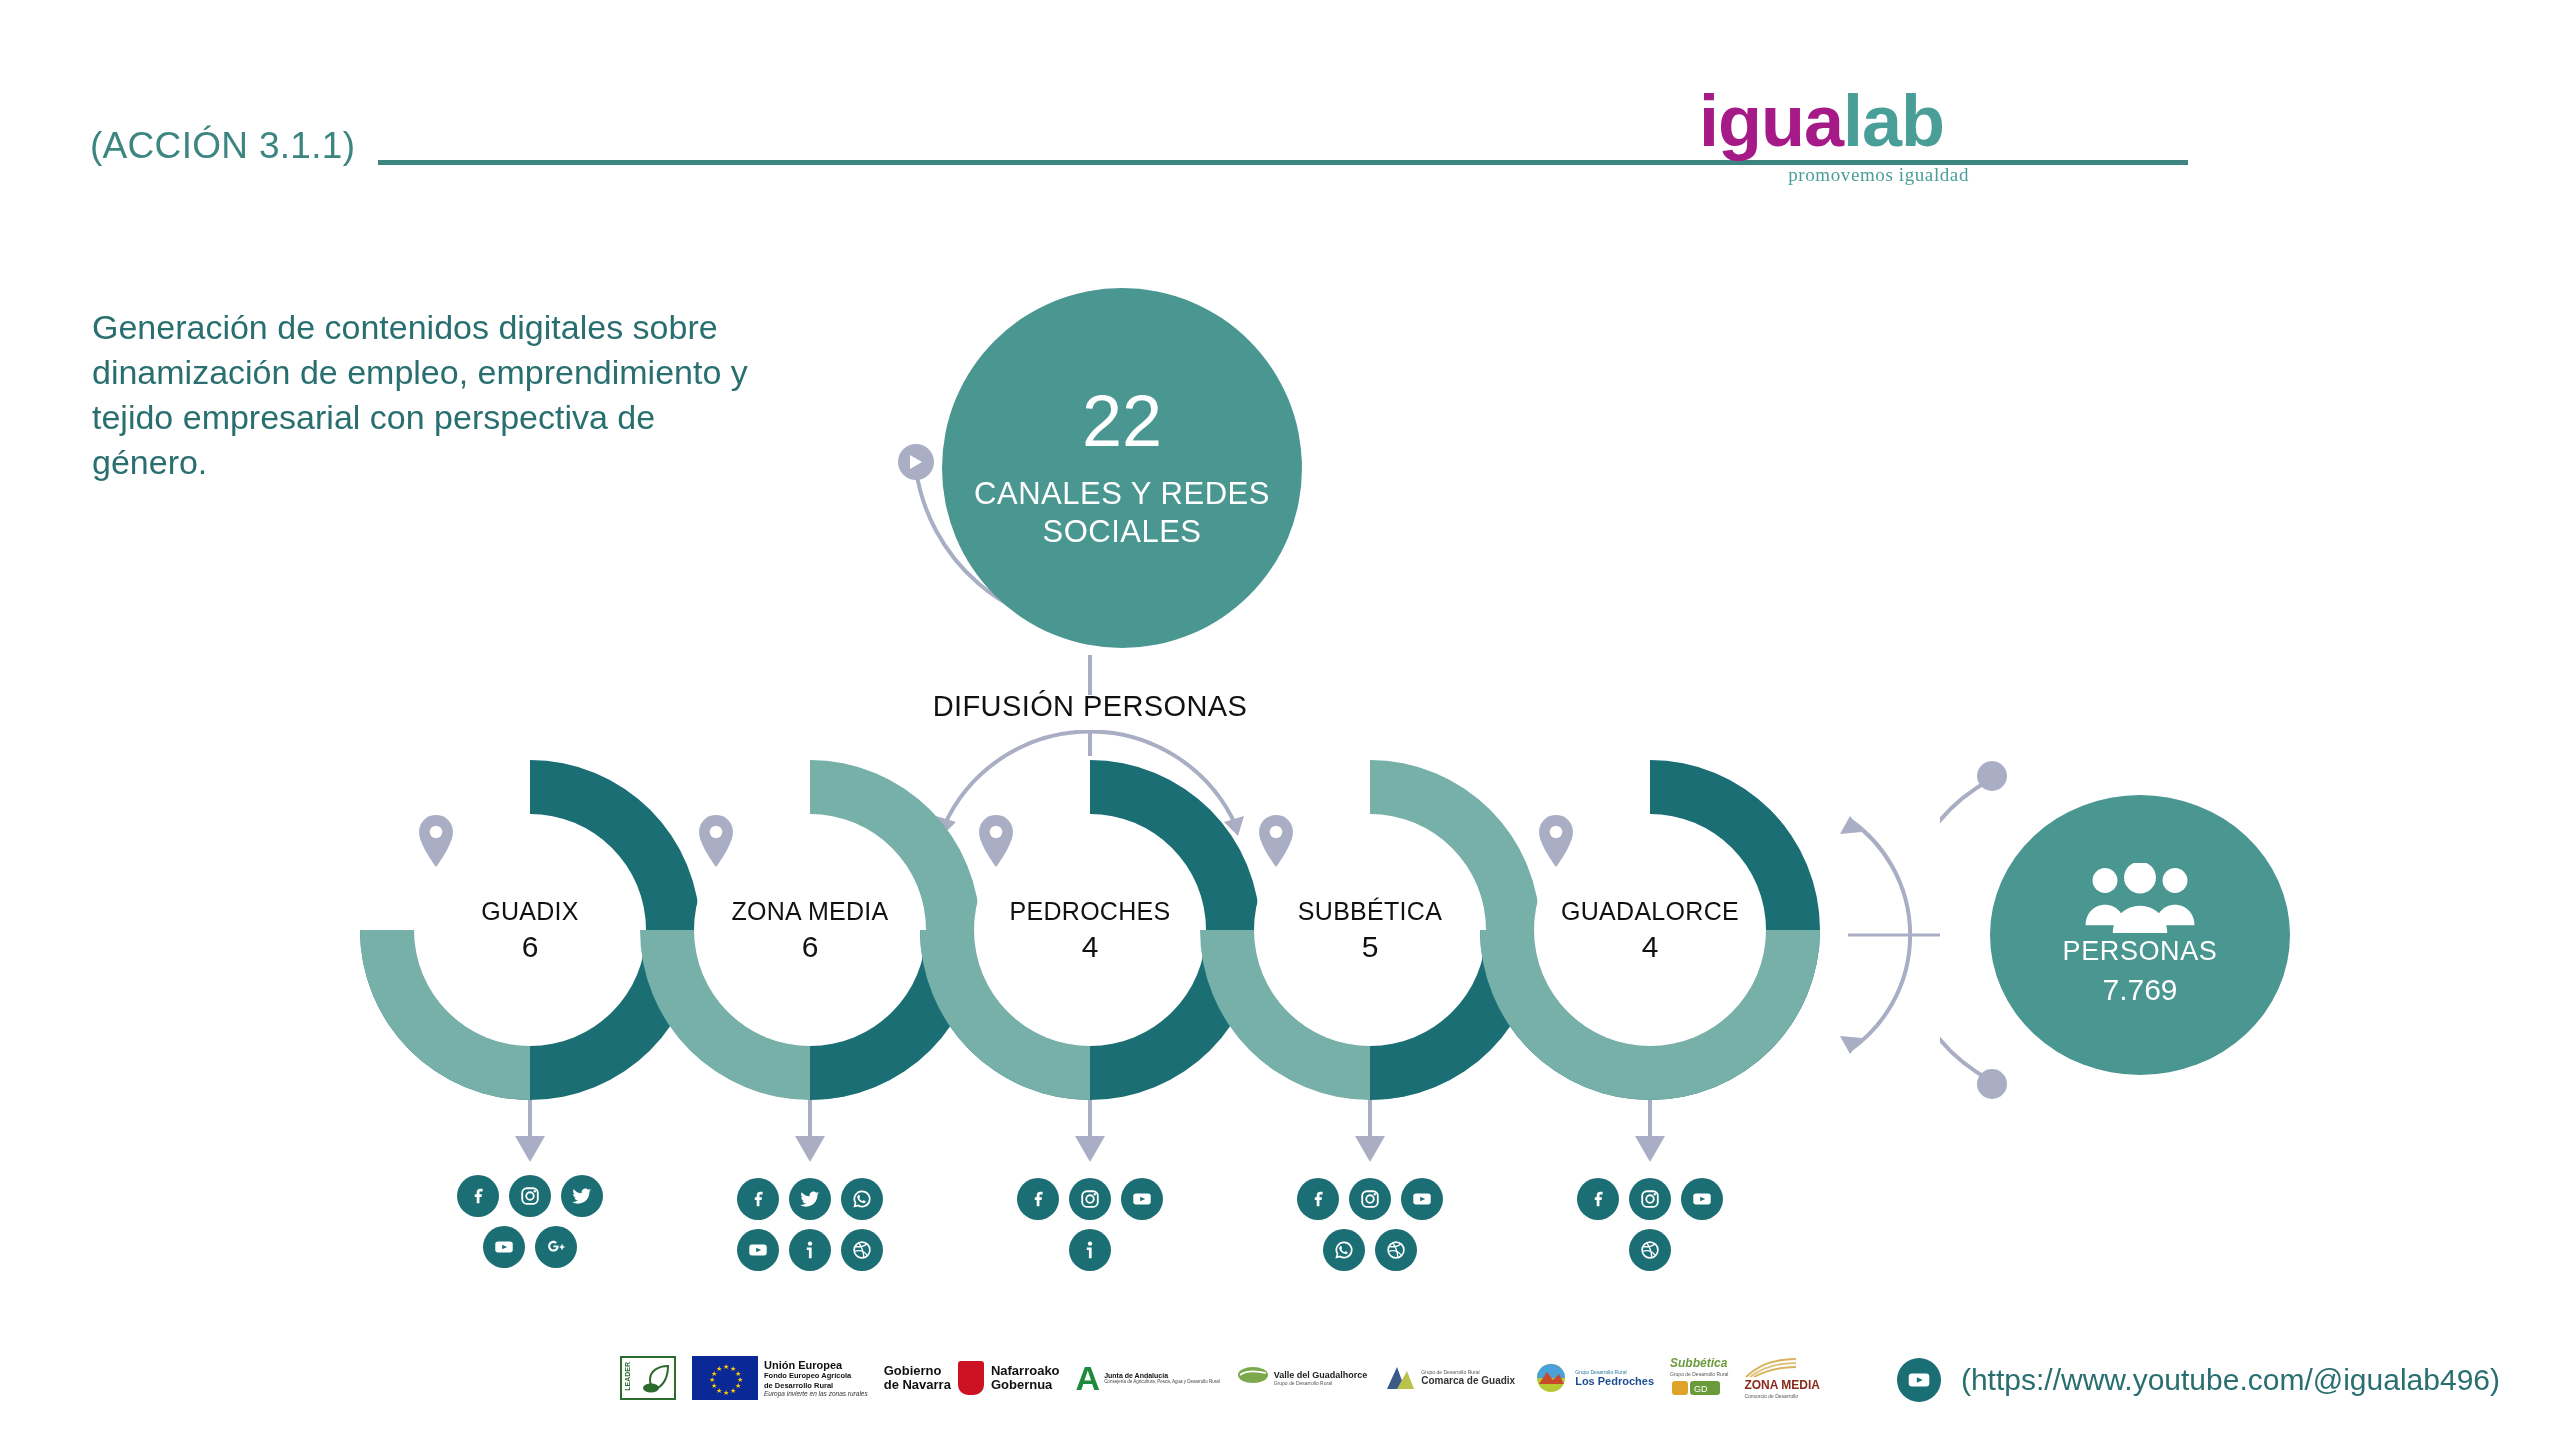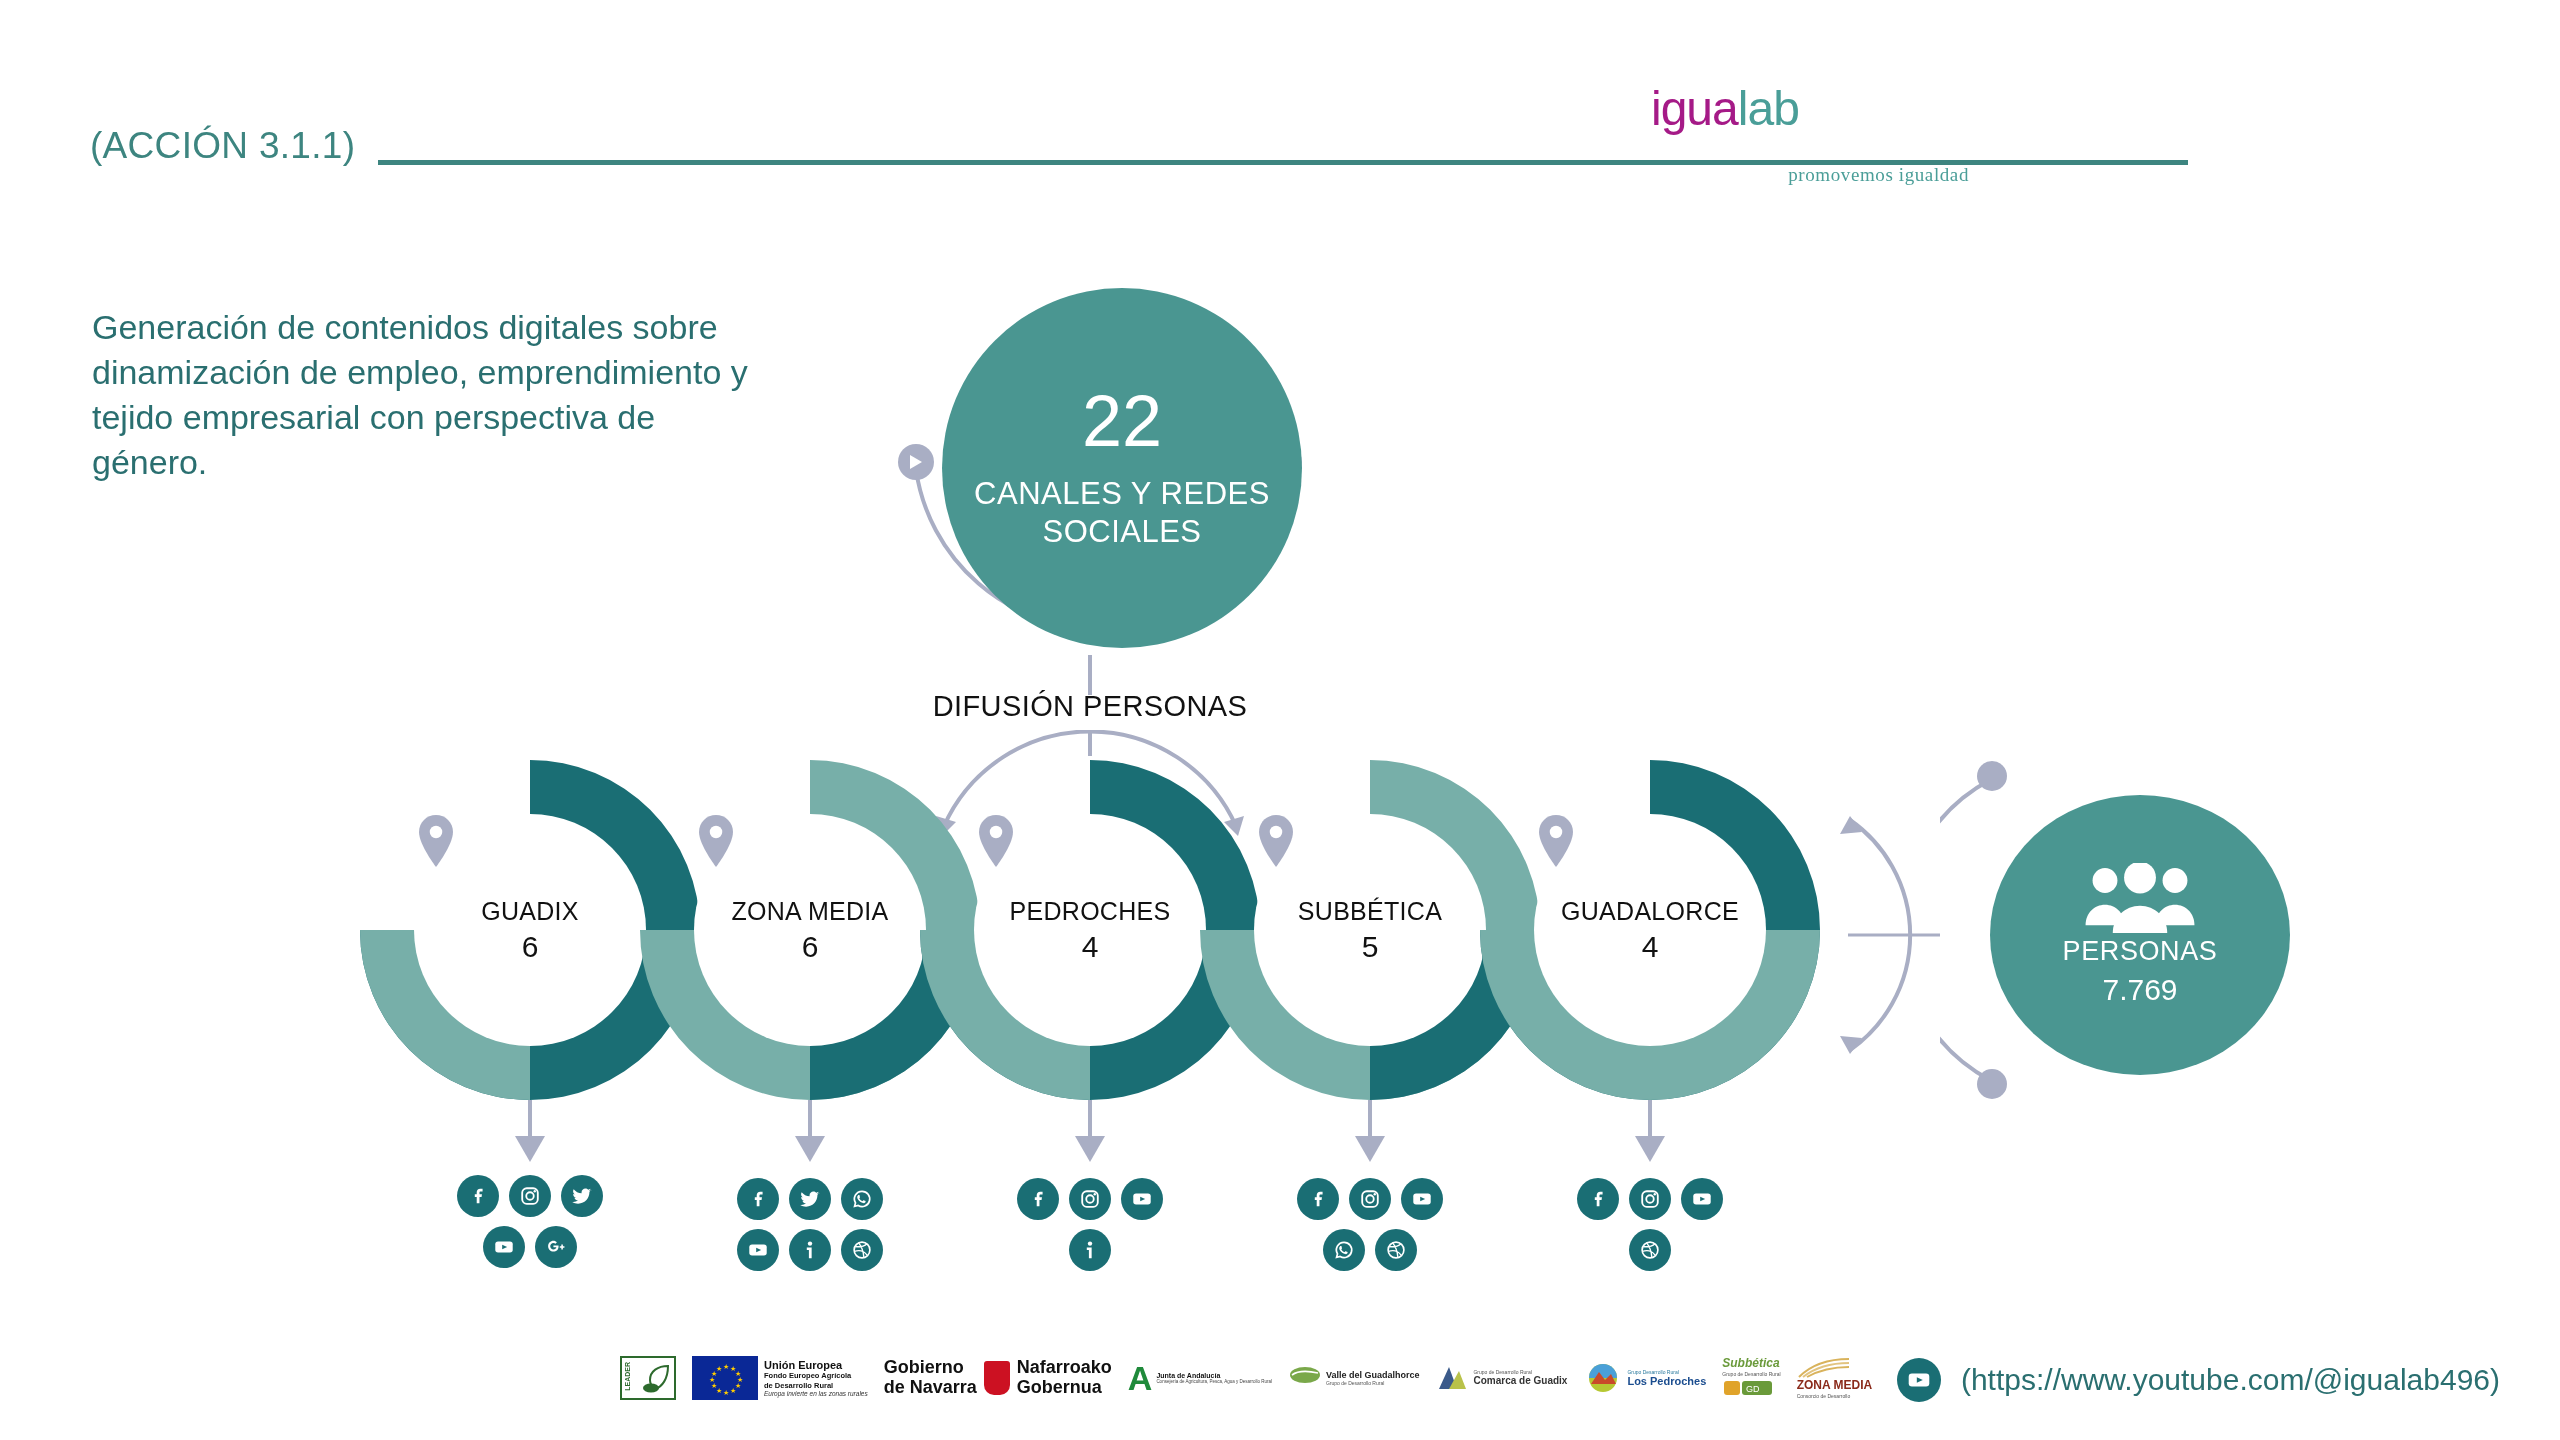--- a/index.html
+++ b/index.html
@@ -18,21 +18,21 @@
     font-size: 37px; color: #3d8580; letter-spacing: .3px;
     font-family: "Liberation Sans", sans-serif;
     white-space: nowrap;
   }
   .header-rule {
     position: absolute; left: 378px; top: 160px;
     width: 1810px; height: 5px; background: #3d8580;
   }
 
   .logo { position: absolute; right: 80px; top: 85px; width: 320px; height: 95px; }
-  .logo-word { font-size: 48px; font-weight: normal; letter-spacing: -1px; line-height: 1; }
+  .logo-word { font-size: 72px; font-weight: bold; letter-spacing: -1px; line-height: 1; margin-left: 48px; }
   .logo-tag {
     position: absolute; right: 2px; bottom: -6px;
     font-size: 19px; color: #4a9e98; letter-spacing: .6px; font-family: Liberation Serif, serif;
   }
   .lg-i { color: #a51a87; }
   .lg-gu { color: #a51a87; }
   .lg-a { color: #a51a87; }
   .lg-lab { color: #4a9e98; }
 
   
@@ -105,21 +105,21 @@
     position: relative; background: #fff;
   }
   .eu-flag {
     width: 66px; height: 44px; background: #0a2896; position: relative;
   }
   .eu-star { position: absolute; color: #ffcc00; font-size: 7px; line-height: 7px; }
   .eu-text { margin-left: 6px; }
   .eu-t1 { font-size: 11px; font-weight: bold; color: #111; }
   .eu-t2 { font-size: 7.5px; font-weight: bold; color: #111; line-height: 1.25; }
   .eu-t3 { font-size: 6.5px; font-style: italic; color: #333; }
-  .nav-t { font-size: 18px; font-weight: bold; color: #111; line-height: 1.1; }
+  .nav-t { font-size: 13px; font-weight: bold; color: #111; line-height: 1.1; }
   .nav-shield { width: 26px; height: 34px; background: #cc1122; margin: 0 7px; border-radius: 3px 3px 10px 10px; }
   .ja-a { font-size: 34px; color: #1f8a3b; font-weight: bold; line-height: .9; }
   .ja-t { font-size: 7px; color: #111; font-weight: bold; }
   .ja-t2 { font-size: 4.5px; color: #444; }
   .fl-small { font-size: 9px; font-weight: bold; color: #2b5d2b; line-height: 1.15; }
   .fl-tiny { font-size: 5px; color: #555; }
   .gd-blob { width: 34px; height: 30px; margin-right: 4px; }
   .yt-link-wrap {
     position: absolute; right: 60px; top: 8px; display: flex; align-items: center; gap: 20px;
   }

